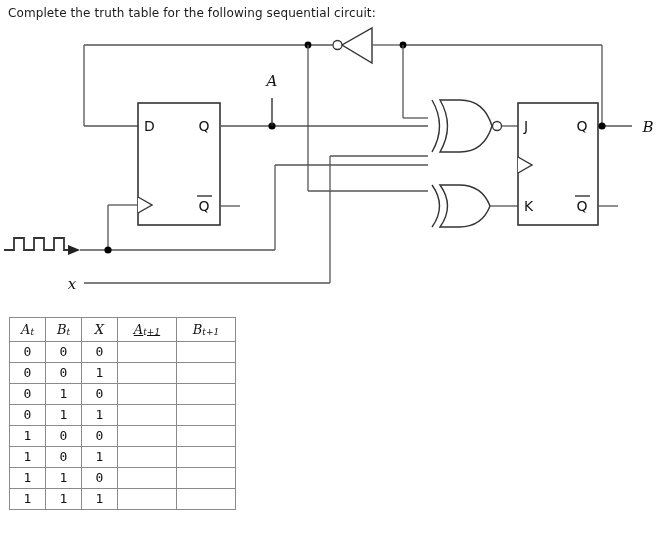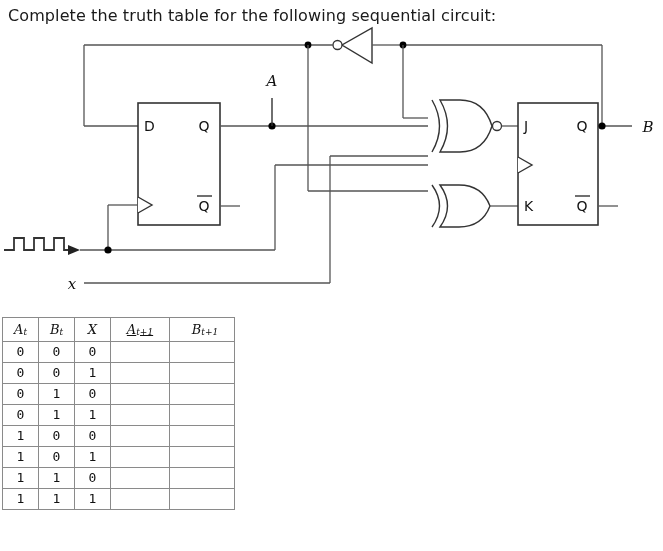--- a/index.html
+++ b/index.html
@@ -12,38 +12,38 @@
     height: 551px;
     font-family: "DejaVu Sans", "Liberation Sans", sans-serif;
     color: #000000;
     position: relative;
     overflow: hidden;
   }
   #prompt-text {
     position: absolute;
     left: 8px;
     top: 6px;
-    font-size: 16px;
+    font-size: 12px;
     color: #1a1a1a;
     letter-spacing: 0.1px;
     white-space: nowrap;
   }
   #circuit-area {
     position: absolute;
     left: 0;
     top: 26px;
     width: 663px;
     height: 280px;
   }
   #circuit-svg {
     display: block;
   }
   #truth-table-wrap {
     position: absolute;
-    left: 2px;
+    left: 9px;
     top: 317px;
   }
   table.tt {
     border-collapse: collapse;
     font-family: "DejaVu Serif", "Liberation Serif", serif;
     font-size: 13px;
   }
   table.tt th, table.tt td {
     border: 1px solid #8a8a8a;
     text-align: center;
@@ -58,21 +58,21 @@
   table.tt td {
     padding: 2px 0 3px 0;
     height: 15px;
     font-family: "DejaVu Sans Mono", "Liberation Mono", monospace;
     font-size: 13px;
     color: #111;
   }
   table.tt th.c-a, table.tt th.c-b, table.tt th.c-x,
   table.tt td.c-a, table.tt td.c-b, table.tt td.c-x { width: 35px; }
   table.tt th.c-an, table.tt td.c-an { width: 58px; text-decoration: underline; }
-  table.tt th.c-bn, table.tt td.c-bn { width: 58px; padding-left: 6px; }
+  table.tt th.c-bn, table.tt td.c-bn { width: 58px; }
   .hdr-sub { font-size: 9px; vertical-align: -1px; font-style: italic; }
   .svg-label {
     font-family: "DejaVu Sans", "Liberation Sans", sans-serif;
     font-size: 14px;
     fill: #111111;
   }
   .svg-label-italic {
     font-family: "DejaVu Serif", "Liberation Serif", serif;
     font-size: 15px;
     font-style: italic;

